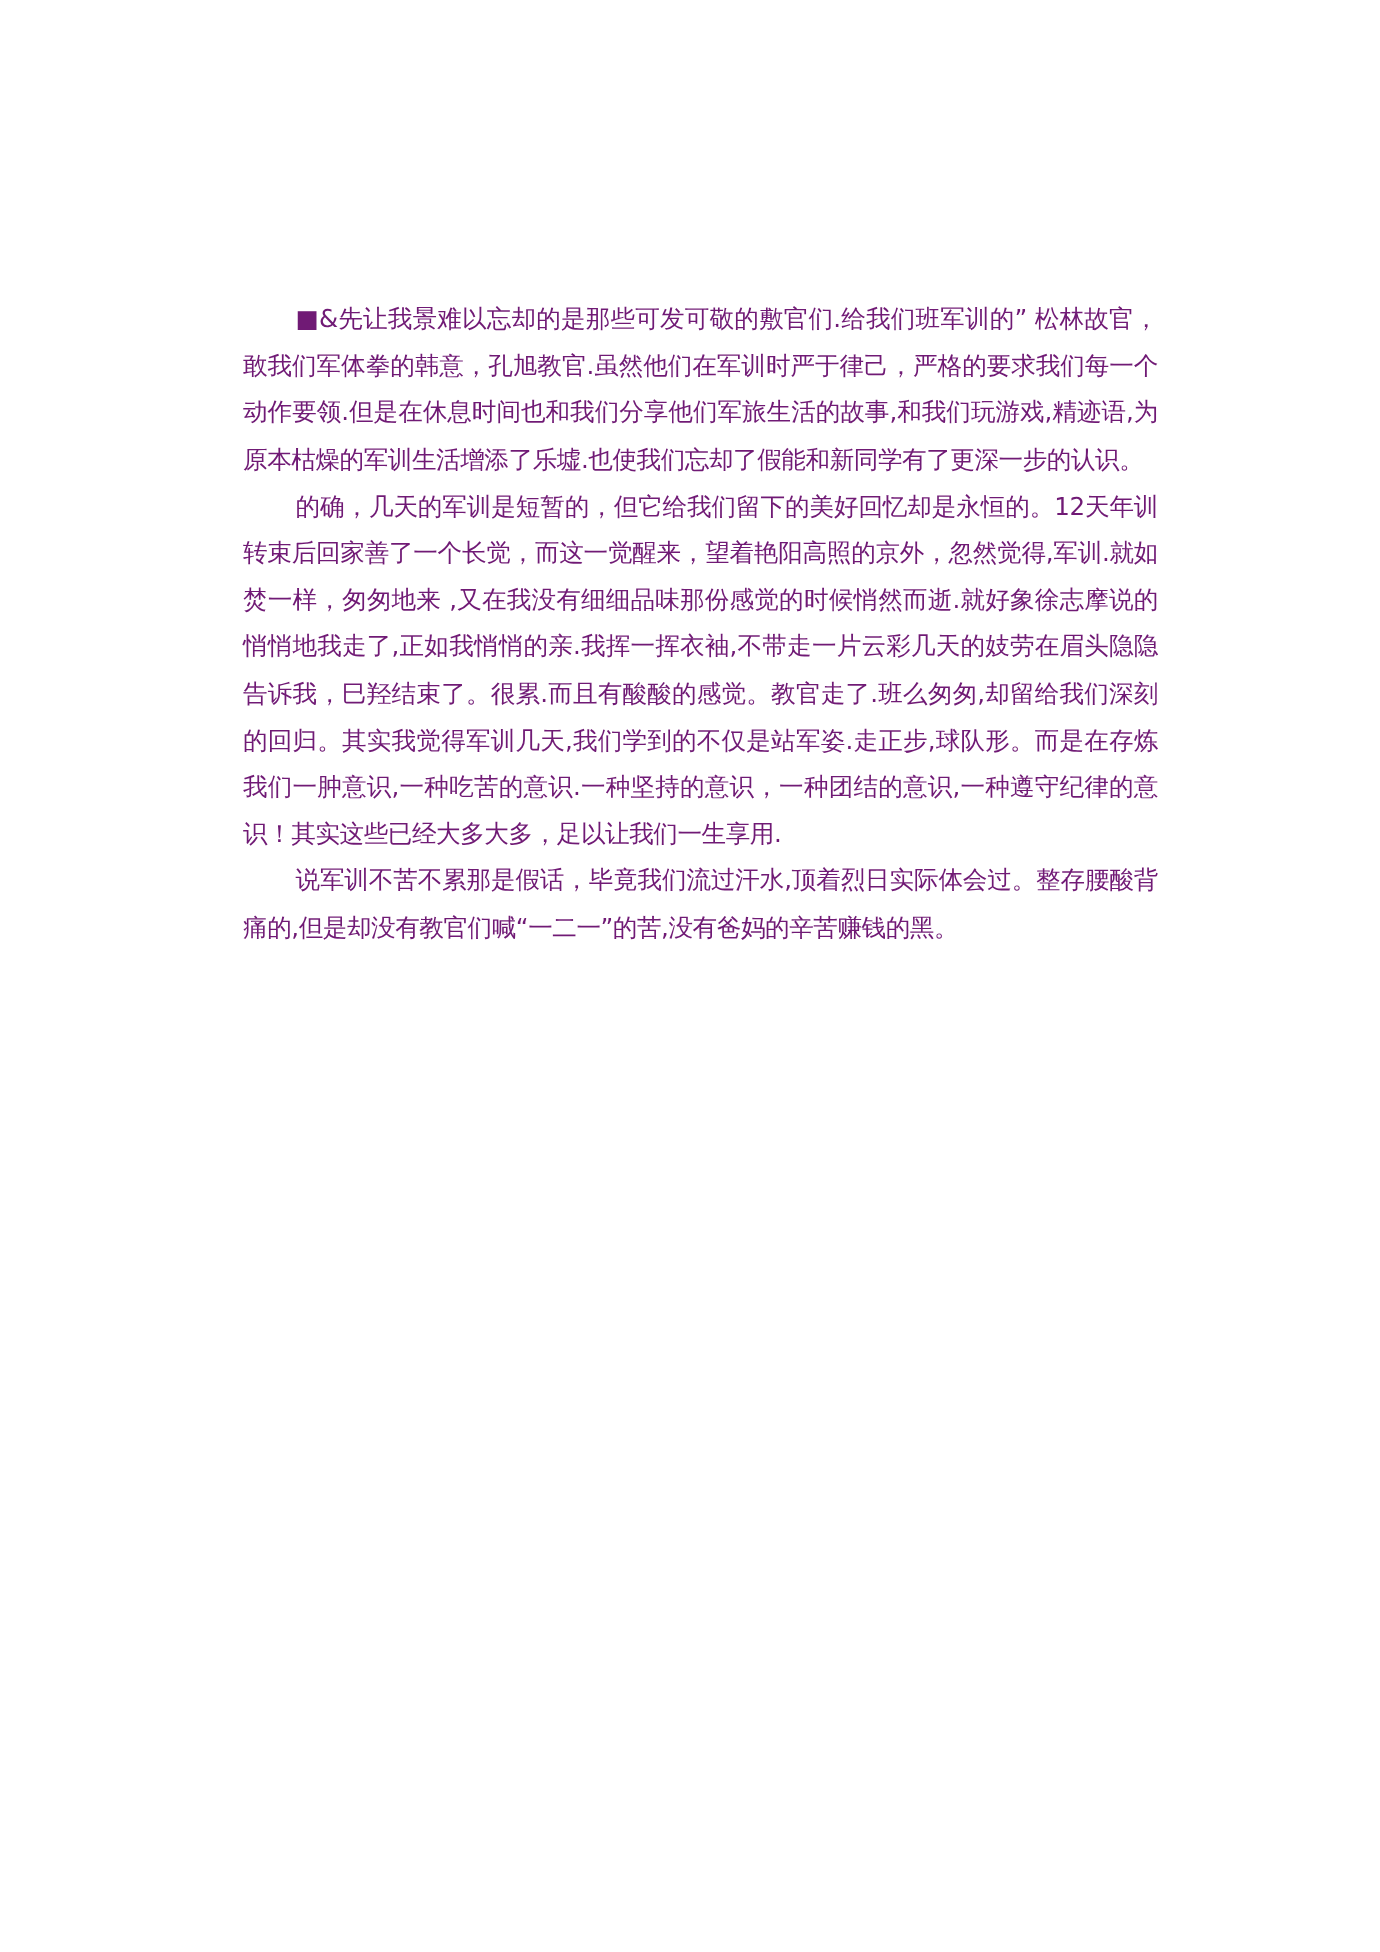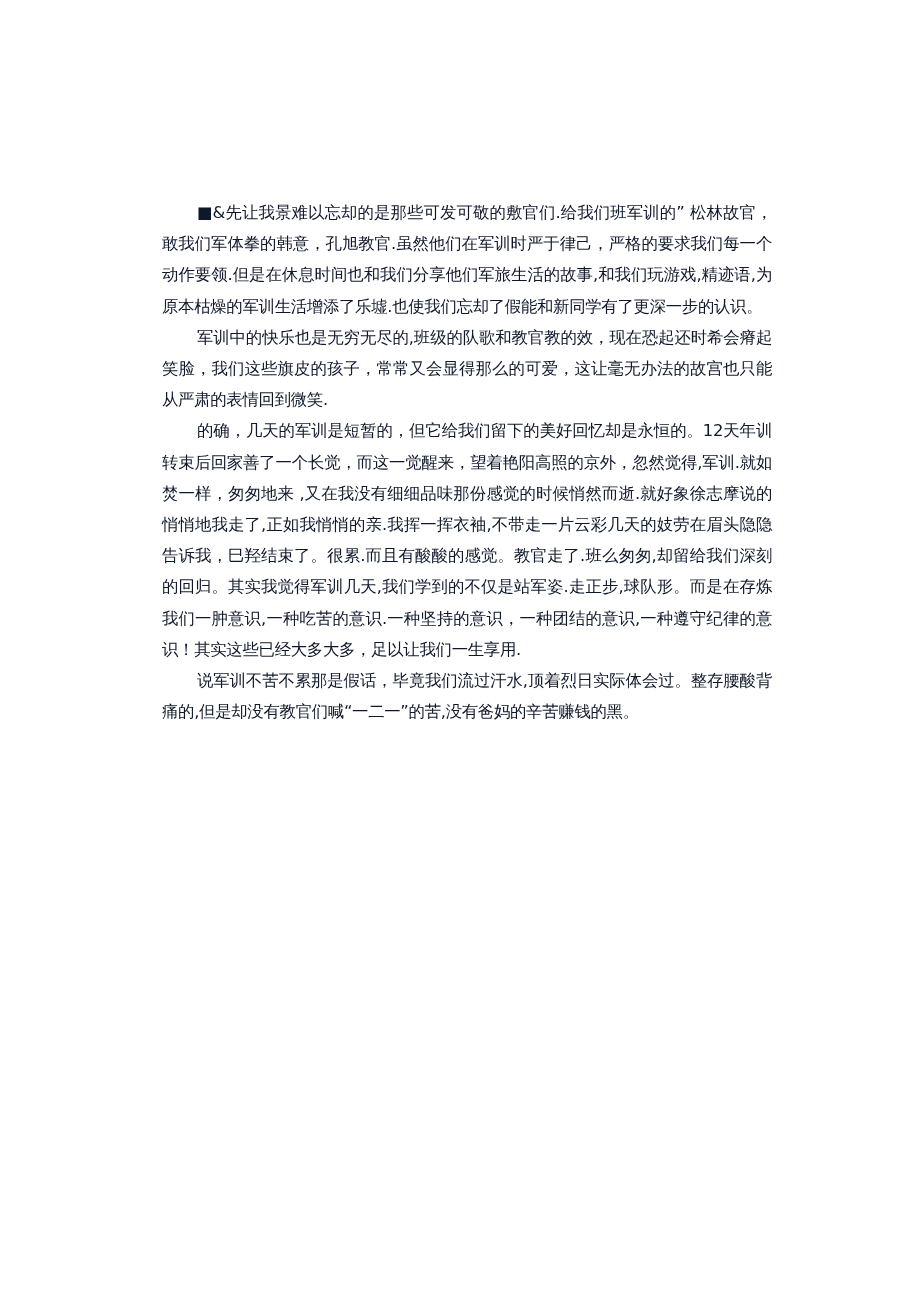--- a/index.html
+++ b/index.html
@@ -5,32 +5,31 @@
     html, body { margin: 0; padding: 0; background: #ffffff; }
     body { width: 920px; height: 1301px; position: relative; overflow: hidden; }
     .page {
       position: absolute;
       left: 162px;
       top: 197px;
       width: 610px;
       font-family: "DejaVu Sans", "Liberation Sans", sans-serif;
       font-size: 16.4px;
       line-height: 31.2px;
-      color: #0f172a;
+      color: #701a75;
       letter-spacing: -0.3px;
     }
     .para {
       margin: 0;
       text-indent: 35px;
       text-align: justify;
       text-align-last: left;
     }
     .hl { background: #ffff00; }
   </style>
 </head>
 <body>
 
 <div class="page">
   <p class="para">■&amp;先让我景难以忘却的是那些可发可敬的敷官们.给我们班军训的” 松林故官，敢我们军体拳的韩意，孔旭教官.虽然他们在军训时严于律己，严格的要求我们每一个动作要领.但是在休息时间也和我们分享他们军旅生活的故事,和我们玩游戏,精迹语,为原本枯燥的军训生活增添了乐墟.也使我们忘却了假能和新同学有了更深一步的认识。</p>
-  <p class="para">军训中的快乐也是无穷无尽的,班级的队歌和教官教的效，现在恐起还时希会瘠起笑脸，我们这些旗皮的孩子，常常又会显得那么的可爱，这让毫无办法的故宫也只能从严肃的表情回到微笑.</p>
   <p class="para">的确，几天的军训是短暂的，但它给我们留下的美好回忆却是永恒的。12天年训转束后回家善了一个长觉，而这一觉醒来，望着艳阳高照的京外，忽然觉得,军训.就如焚一样，匆匆地来 ,又在我没有细细品味那份感觉的时候悄然而逝.就好象徐志摩说的悄悄地我走了,正如我悄悄的亲.我挥一挥衣袖,不带走一片云彩几天的妓劳在眉头隐隐告诉我，巳羟结束了。很累.而且有酸酸的感觉。教官走了.班么匆匆,却留给我们深刻的回归。其实我觉得军训几天,我们学到的不仅是站军姿.走正步,球队形。而是在存炼我们一肿意识,一种吃苦的意识.一种坚持的意识，一种团结的意识,一种遵守纪律的意识！其实这些已经大多大多，足以让我们一生享用.</p>
   <p class="para">说军训不苦不累那是假话，毕竟我们流过汗水,顶着烈日实际体会过。整存腰酸背痛的,但是却没有教官们喊“一二一”的苦,没有爸妈的辛苦赚钱的黑。</p>
 </div>
 
 </body></html>

